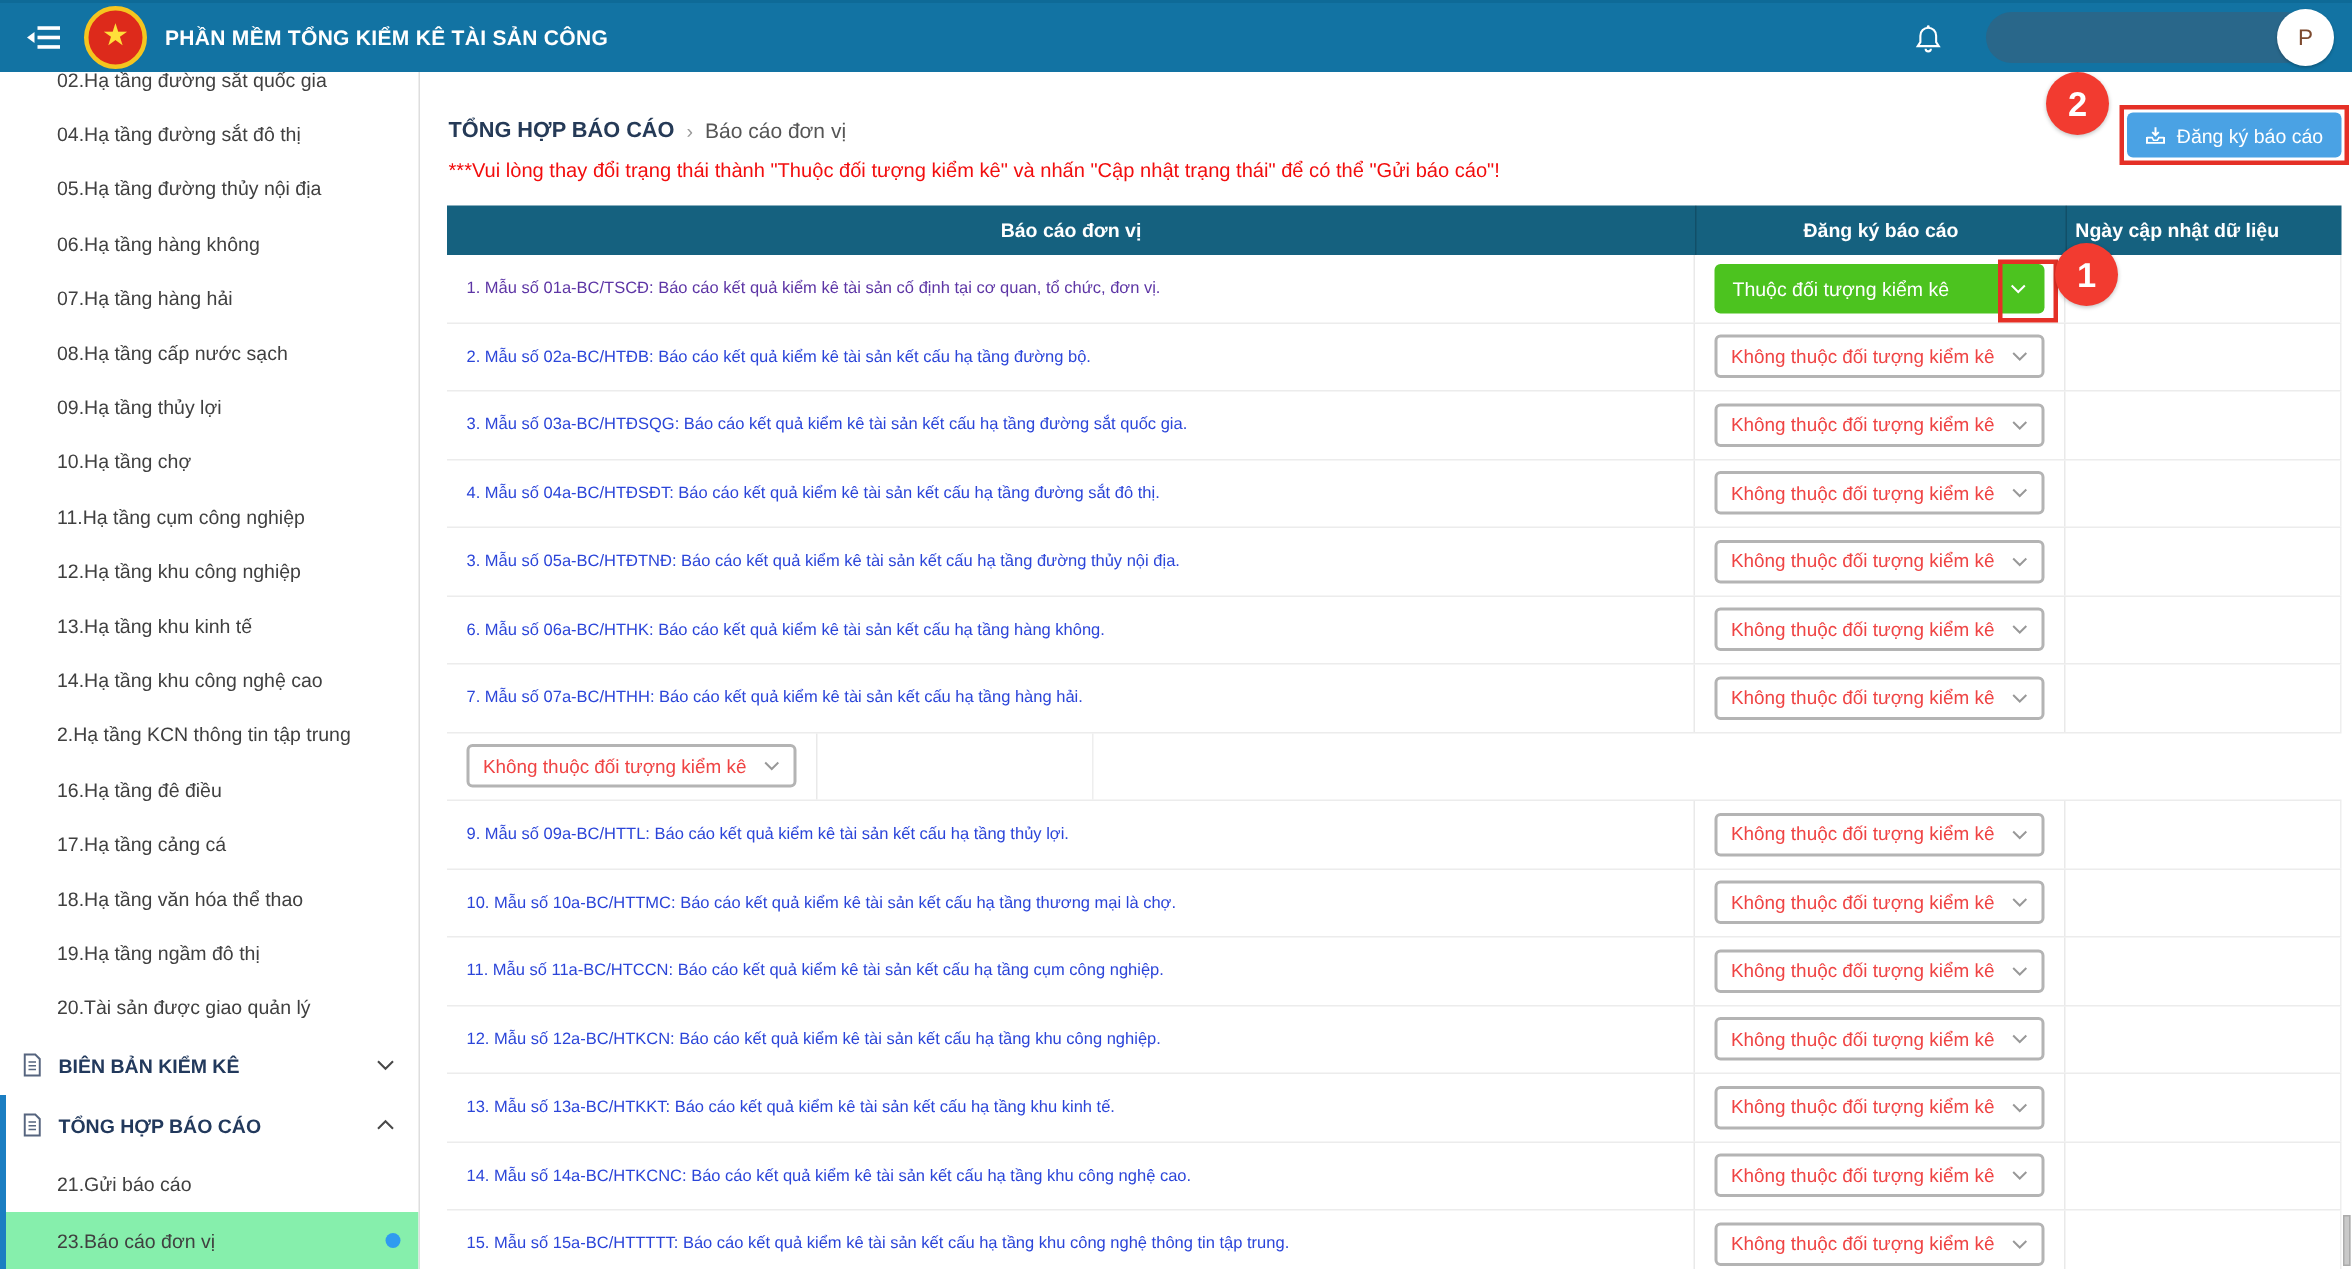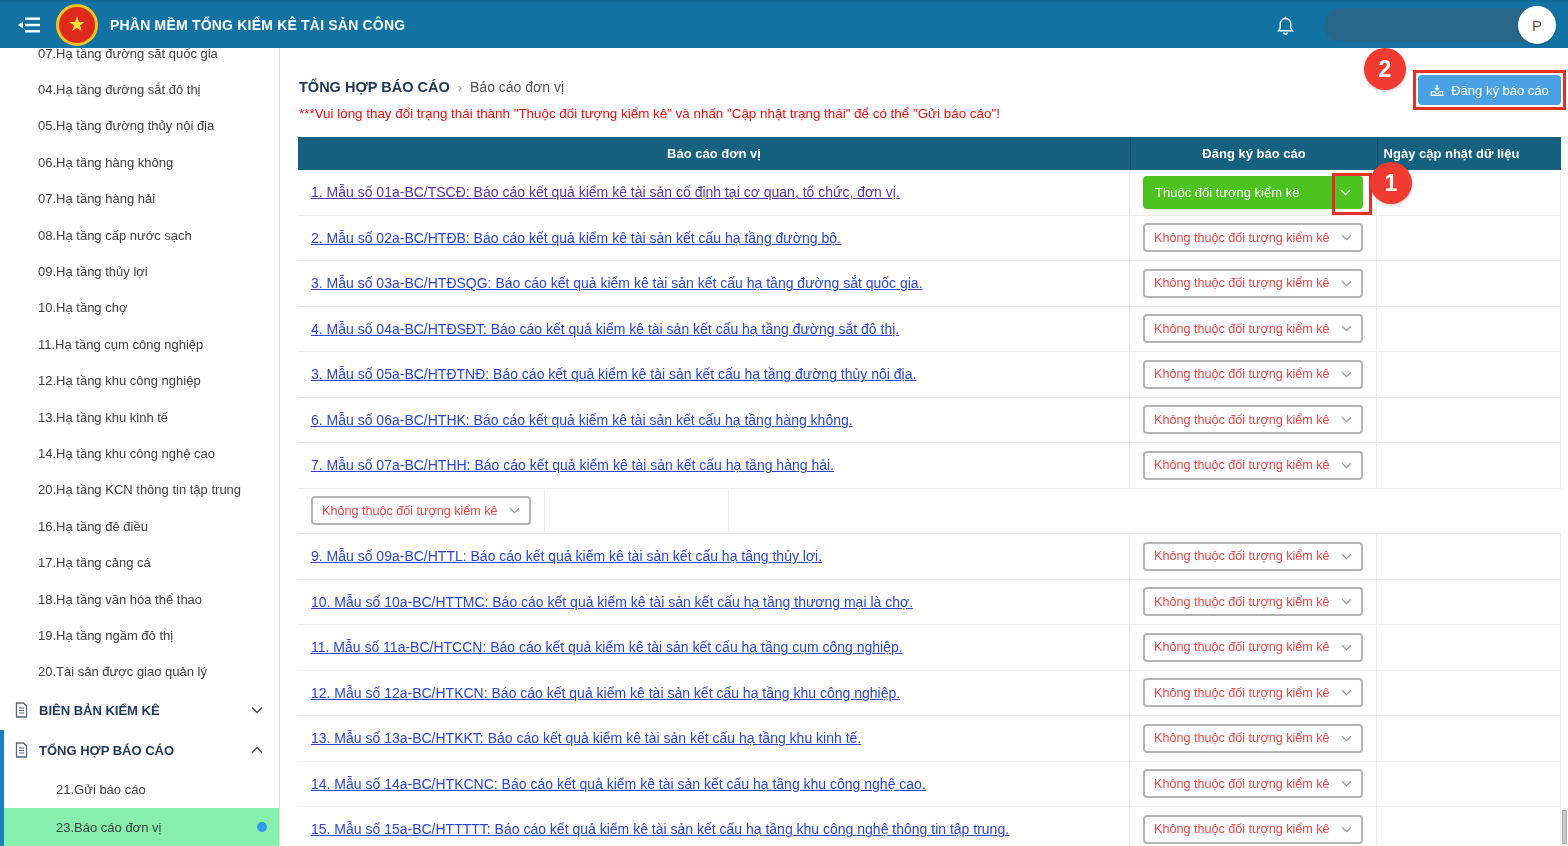--- a/index.html
+++ b/index.html
@@ -52,21 +52,21 @@
   .side-item.clipped{ margin-top:-13px; }
   .side-section{
     height:40px; display:flex; align-items:center; padding:0 16px 0 14px;
     font-weight:bold; font-size:13px; color:#22395c; cursor:pointer;
   }
   .side-section .doc-ic{ margin-right:10px; display:flex; }
   .side-section .chev{ margin-left:auto; display:flex; }
   .side-group{ border-left:4px solid #1b7ec2; }
   .side-group .side-section{ padding-left:10px; }
   .side-child{
-    height:38px; display:flex; align-items:center; padding-left:52px;
+    height:38px; display:flex; align-items:center; padding-left:34px;
     font-size:13px; color:#404040; cursor:pointer;
   }
   .side-child.active{ background:#86efac; }
   .active-dot{
     width:10px; height:10px; border-radius:50%; background:#2f9bf0;
     margin-left:auto; margin-right:12px;
   }
 
   
   .main{
@@ -95,21 +95,21 @@
   .thead{ display:flex; background:#15617f; color:#fff; font-weight:bold; font-size:13px; height:33px; }
   .th{ display:flex; align-items:center; justify-content:center; height:100%; }
   .th.c1{ width:832px; }
   .th.c2{ width:247px; border-left:1px solid rgba(0,0,0,.18); }
   .th.c3{ width:148px; border-left:1px solid rgba(0,0,0,.18); }
   .trow{ display:flex; height:45.5px; border-bottom:1px solid #ececec; }
   .td{ height:100%; display:flex; align-items:center; }
   .td.c1{ width:832px; padding-left:13px; border-right:1px solid #e9e9e9; }
   .td.c2{ width:247px; justify-content:center; border-right:1px solid #e9e9e9; }
   .td.c3{ width:184px; border-right:1px solid #eee; font-size:13px; color:#444; justify-content:center; }
-  .report-link{ color:#2b45d9; text-decoration:underline; font-size:14px; cursor:pointer; white-space:nowrap; }
+  .report-link{ color:#2b45d9; font-size:11px; cursor:pointer; white-space:nowrap; }
   .trow.registered .report-link{ color:#5d35a5; }
   .status-select{
     width:220px; height:29px; background:#fff; border:2px solid #b4b4b4; border-radius:4px;
     display:flex; align-items:center; justify-content:space-between; padding:0 9px;
     font-size:12.6px; color:#ef4444; cursor:pointer; white-space:nowrap;
   }
   .status-select .sel-chev{ color:#999; display:flex; margin-left:6px; }
   .trow.registered .status-select{
     background:#4cc31f; border:none; height:33px; color:#fff; font-size:13px; padding:0 12px;gap:12px;
   }
@@ -160,36 +160,36 @@
     <div class="user-area">
       <div class="user-pill">
         <span class="caret"></span>
       </div>
       <div class="avatar">P</div>
     </div>
   </div>
 </div>
 
 <div class="sidebar">
-  <div class="side-item clipped">07.Hạ tầng đường sắt quốc gia</div>
+  <div class="side-item clipped">02.Hạ tầng đường sắt quốc gia</div>
 
   <div>
 
   <div class="side-item">04.Hạ tầng đường sắt đô thị</div>
       <div class="side-item">05.Hạ tầng đường thủy nội địa</div>
       <div class="side-item">06.Hạ tầng hàng không</div>
       <div class="side-item">07.Hạ tầng hàng hải</div>
       <div class="side-item">08.Hạ tầng cấp nước sạch</div>
       <div class="side-item">09.Hạ tầng thủy lợi</div>
       <div class="side-item">10.Hạ tầng chợ</div>
       <div class="side-item">11.Hạ tầng cụm công nghiệp</div>
       <div class="side-item">12.Hạ tầng khu công nghiệp</div>
       <div class="side-item">13.Hạ tầng khu kinh tế</div>
       <div class="side-item">14.Hạ tầng khu công nghệ cao</div>
-      <div class="side-item">20.Hạ tầng KCN thông tin tập trung</div>
+      <div class="side-item">2.Hạ tầng KCN thông tin tập trung</div>
       <div class="side-item">16.Hạ tầng đê điều</div>
       <div class="side-item">17.Hạ tầng cảng cá</div>
       <div class="side-item">18.Hạ tầng văn hóa thể thao</div>
       <div class="side-item">19.Hạ tầng ngầm đô thị</div>
       <div class="side-item">20.Tài sản được giao quản lý</div>
     </div>
 
   <div class="side-section">
     <span class="doc-ic">
       <svg width="15" height="16" viewBox="0 0 14 16">

